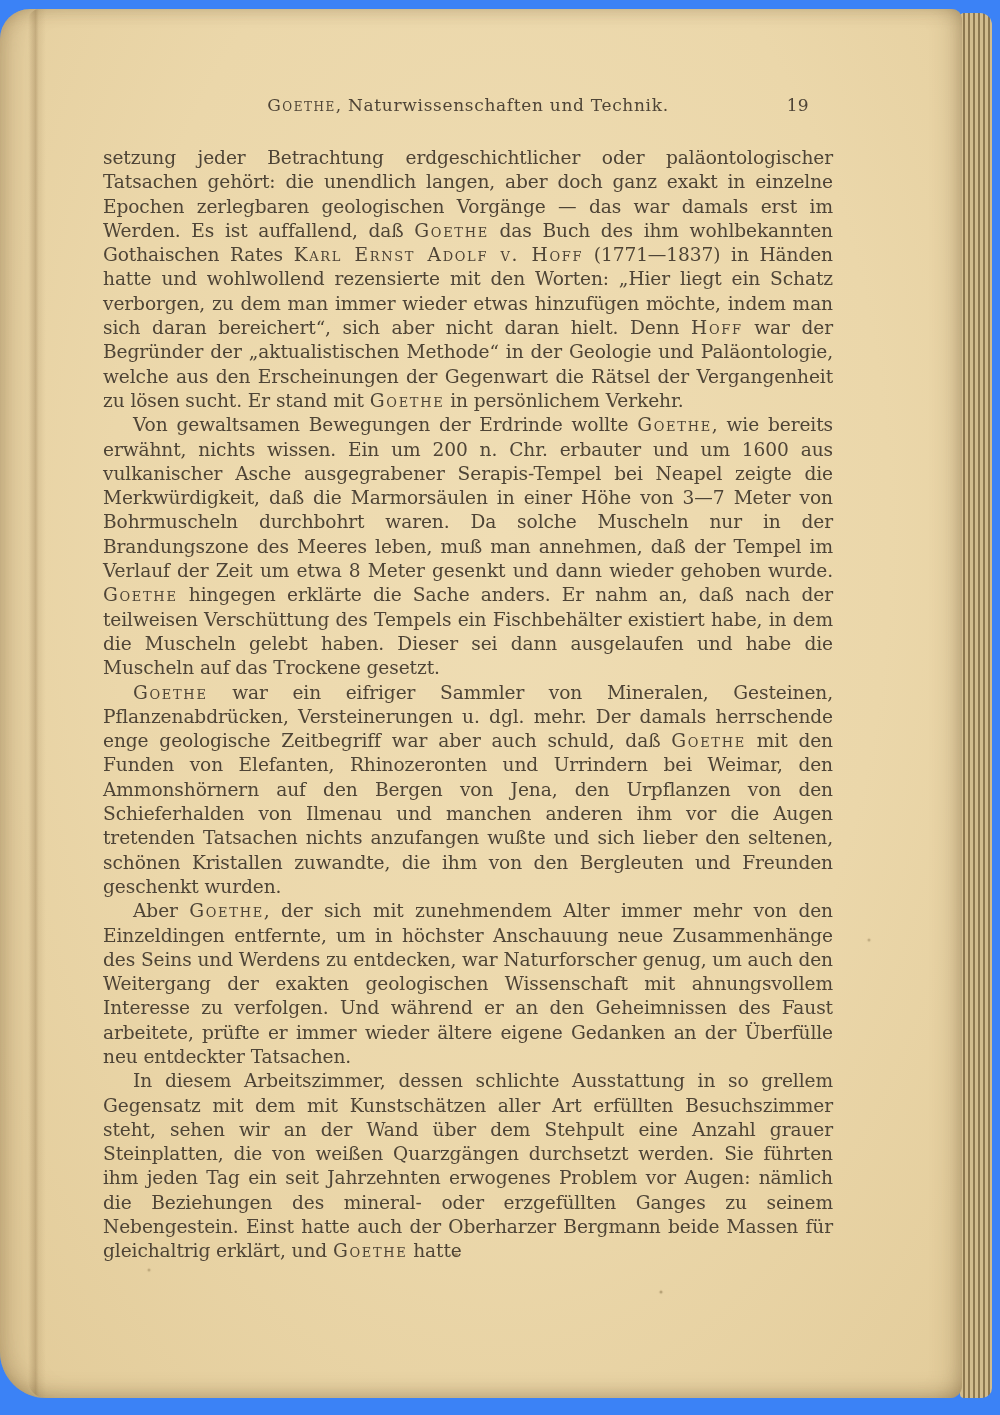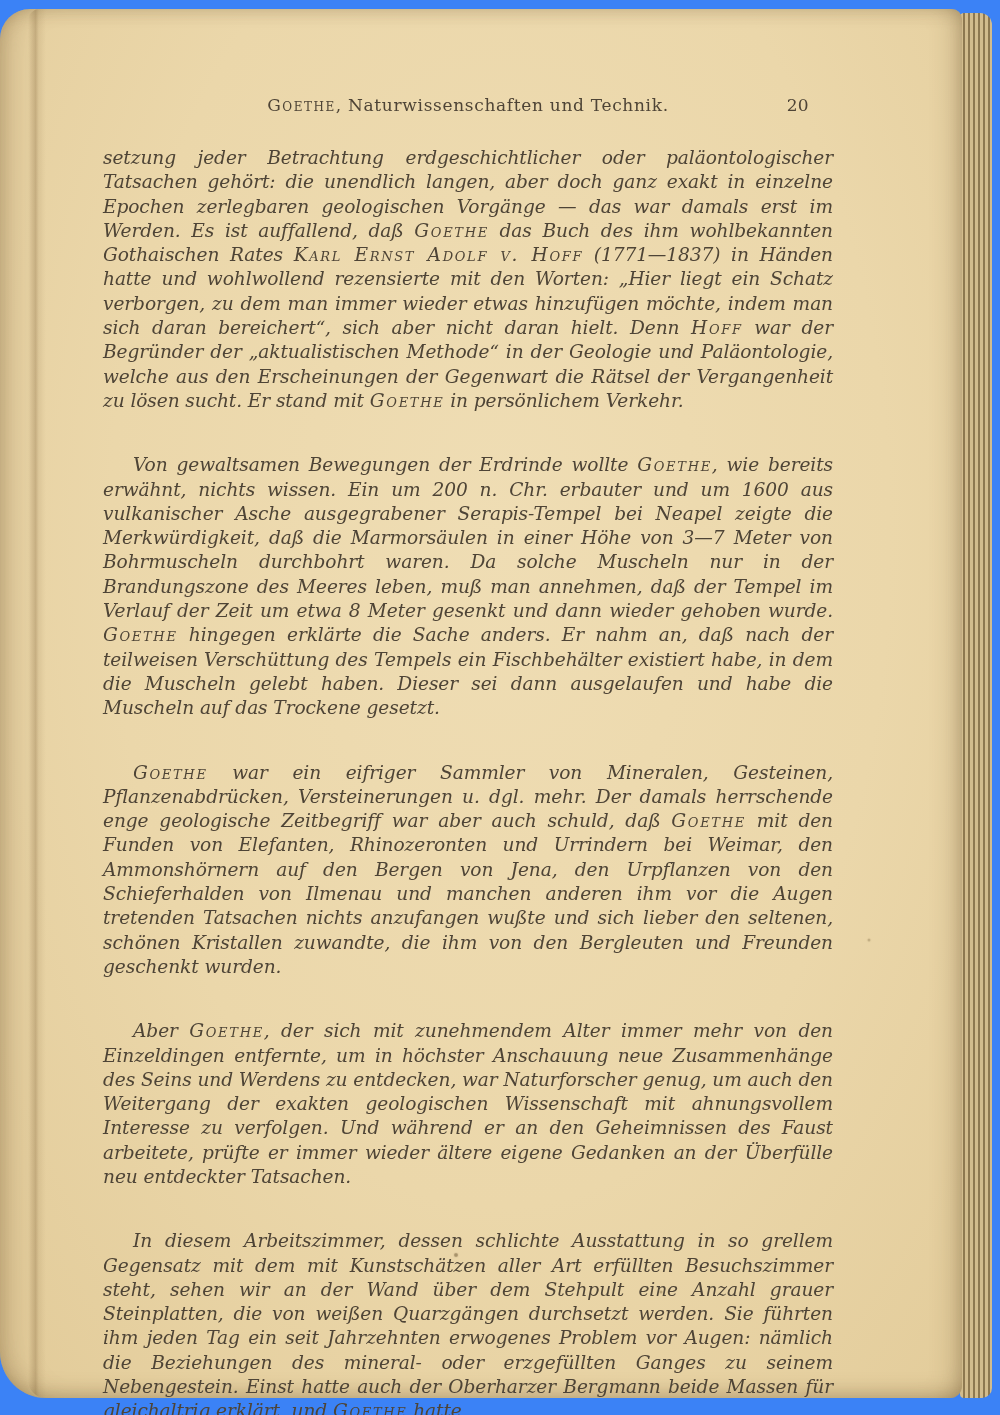--- a/index.html
+++ b/index.html
@@ -83,40 +83,40 @@
 
   .text-block {
     margin-top: 27px;
     text-align: justify;
     font-size: 18.6px;
     line-height: 24.3px;
     letter-spacing: -0.1px;
     hyphens: auto;
     -webkit-hyphens: auto;
   }
-  .text-block p { margin: 0; font-style: italic; }
-  .text-block p.indent { text-indent: 30px; margin-top: 40px; }
+  .text-block p { margin: 0; }
+  .text-block p.indent { text-indent: 30px; }
 
   .sc {
     font-variant: small-caps;
     letter-spacing: 0.09em;
   }
 </style>
 </head>
 <body>
 
 <div class="scene">
   <div class="fore-edge"></div>
   <div class="page">
     <div class="gutter"></div>
     <div class="specks"></div>
     <div class="sheet-content">
       <div class="page-header">
         <span id="header-title"><span class="sc">Goethe</span><span>, Naturwissenschaften und Technik.</span></span>
-        <span class="page-number">20</span>
+        <span class="page-number">19</span>
       </div>
       <div class="text-block" id="text-block">
           <p class=""><span>setzung jeder Betrachtung erdgeschichtlicher oder paläontologischer Tatsachen gehört: die unendlich langen, aber doch ganz exakt in einzelne Epochen zerlegbaren geologischen Vorgänge — das war damals erst im Werden. Es ist auffallend, daß </span><span class="sc">Goethe</span><span> das Buch des ihm wohlbekannten Gothaischen Rates </span><span class="sc">Karl Ernst Adolf v. Hoff</span><span> (1771—1837) in Händen hatte und wohlwollend rezensierte mit den Worten: „Hier liegt ein Schatz verborgen, zu dem man immer wieder etwas hinzufügen möchte, indem man sich daran bereichert“, sich aber nicht daran hielt.  Denn </span><span class="sc">Hoff</span><span> war der Begründer der „aktualistischen Methode“ in der Geologie und Paläontologie, welche aus den Erscheinungen der Gegenwart die Rätsel der Vergangenheit zu lösen sucht.  Er stand mit </span><span class="sc">Goethe</span><span> in persönlichem Verkehr.</span></p>
           <p class="indent"><span>Von gewaltsamen Bewegungen der Erdrinde wollte </span><span class="sc">Goethe</span><span>, wie bereits erwähnt, nichts wissen.  Ein um 200 n. Chr. erbauter und um 1600 aus vulkanischer Asche ausgegrabener Serapis-Tempel bei Neapel zeigte die Merkwürdigkeit, daß die Marmorsäulen in einer Höhe von 3—7 Meter von Bohrmuscheln durchbohrt waren.  Da solche Muscheln nur in der Brandungszone des Meeres leben, muß man annehmen, daß der Tempel im Verlauf der Zeit um etwa 8 Meter gesenkt und dann wieder gehoben wurde.  </span><span class="sc">Goethe</span><span> hingegen erklärte die Sache anders. Er nahm an, daß nach der teilweisen Verschüttung des Tempels ein Fischbehälter existiert habe, in dem die Muscheln gelebt haben.  Dieser sei dann ausgelaufen und habe die Muscheln auf das Trockene gesetzt.</span></p>
           <p class="indent"><span class="sc">Goethe</span><span> war ein eifriger Sammler von Mineralen, Gesteinen, Pflanzenabdrücken, Versteinerungen u. dgl. mehr.  Der damals herrschende enge geologische Zeitbegriff war aber auch schuld, daß </span><span class="sc">Goethe</span><span> mit den Funden von Elefanten, Rhinozeronten und Urrindern bei Weimar, den Ammonshörnern auf den Bergen von Jena, den Urpflanzen von den Schieferhalden von Ilmenau und manchen anderen ihm vor die Augen tretenden Tatsachen nichts anzufangen wußte und sich lieber den seltenen, schönen Kristallen zuwandte, die ihm von den Bergleuten und Freunden geschenkt wurden.</span></p>
           <p class="indent"><span>Aber </span><span class="sc">Goethe</span><span>, der sich mit zunehmendem Alter immer mehr von den Einzeldingen entfernte, um in höchster Anschauung neue Zusammenhänge des Seins und Werdens zu entdecken, war Naturforscher genug, um auch den Weitergang der exakten geologischen Wissenschaft mit ahnungsvollem Interesse zu verfolgen. Und während er an den Geheimnissen des Faust arbeitete, prüfte er immer wieder ältere eigene Gedanken an der Überfülle neu entdeckter Tatsachen.</span></p>
           <p class="indent"><span>In diesem Arbeitszimmer, dessen schlichte Ausstattung in so grellem Gegensatz mit dem mit Kunstschätzen aller Art erfüllten Besuchszimmer steht, sehen wir an der Wand über dem Stehpult eine Anzahl grauer Steinplatten, die von weißen Quarzgängen durchsetzt werden.  Sie führten ihm jeden Tag ein seit Jahrzehnten erwogenes Problem vor Augen: nämlich die Beziehungen des mineral- oder erzgefüllten Ganges zu seinem Nebengestein.  Einst hatte auch der Oberharzer Bergmann beide Massen für gleichaltrig erklärt, und </span><span class="sc">Goethe</span><span> hatte</span></p>
         </div>
     </div>
   </div>

